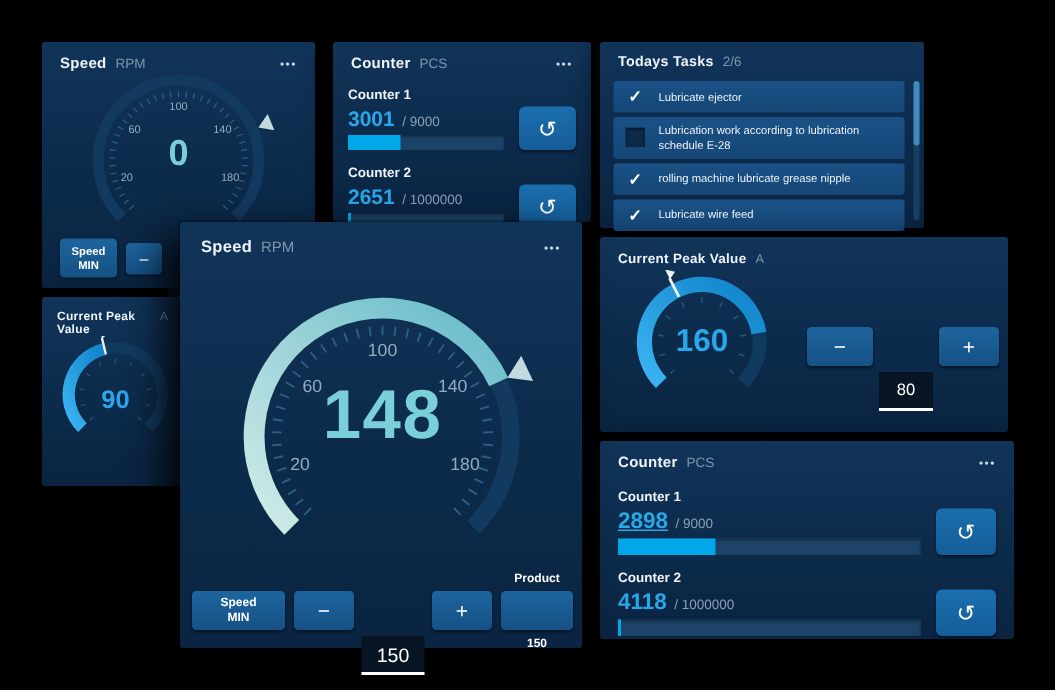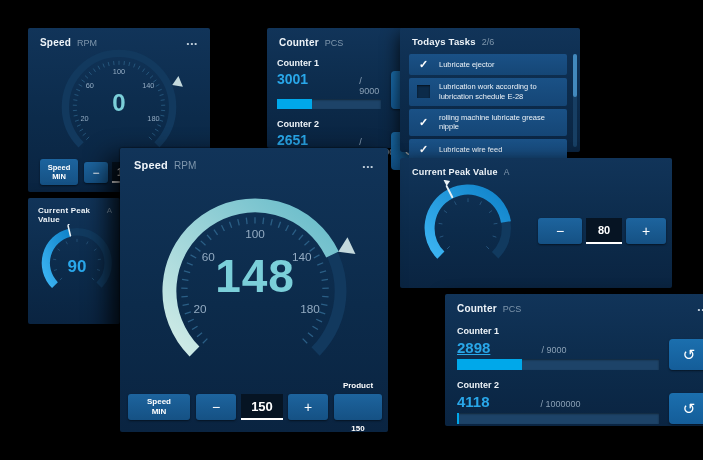--- a/index.html
+++ b/index.html
@@ -18,31 +18,31 @@
   .gauge-value{position:absolute;display:flex;align-items:center;justify-content:center;
                font-weight:bold;pointer-events:none;}
   .teal-val{color:#7bcfd9;}
   .blue-val{color:#2aa7ea;}
   .btn{position:absolute;display:flex;align-items:center;justify-content:center;
        background:linear-gradient(180deg,#1d649e,#155184);border-radius:3px;
        color:#fff;font-weight:bold;text-align:center;box-shadow:0 1px 2px rgba(0,0,0,.5);}
   .btn.two-line{flex-direction:column;font-size:8px;line-height:1.25;}
   .btn.sym{font-size:14px;font-weight:normal;}
   .field{position:absolute;display:flex;align-items:center;justify-content:center;
-         background:#061423;color:#fff;font-weight:bold;font-size:12px;
-         border-bottom:2px solid #fff;box-sizing:border-box;}
+         background:#061423;color:#fff;font-weight:normal;font-size:12px;
+         border-bottom:2px solid #fff;box-sizing:border-box;margin-top:30px;}
   .field.left-text{justify-content:flex-start;padding-left:5px;}
   
-  .counter-card{padding:0;margin-left:45px;}
+  .counter-card{padding:0;}
   .counter-body{position:absolute;left:10px;right:10px;top:30px;}
   .counter-block{margin-bottom:10px;}
   .counter-label{color:#edf3f8;font-weight:bold;font-size:9px;margin-bottom:3px;}
   .counter-main{display:flex;gap:10px;align-items:stretch;}
   .counter-col{flex:1;min-width:0;}
-  .counter-value-line{display:flex;align-items:baseline;gap:46px;}
+  .counter-value-line{display:flex;align-items:baseline;}
   .counter-value{color:#29a7e9;font-weight:bold;font-size:14px;}
   .counter-total{color:#8aa0b5;font-size:9px;margin-left:5px;}
   .progress-track{height:10px;background:#1d4368;margin-top:3px;position:relative;
                   box-shadow:inset 0 1px 2px rgba(0,0,0,.45);}
   .progress-fill{position:absolute;left:0;top:0;bottom:0;background:#00a8ea;min-width:2px;}
   .reset-btn{width:38px;display:flex;align-items:center;justify-content:center;
              background:linear-gradient(180deg,#1b6fae,#145d99);border-radius:4px;
              color:#fff;font-size:15px;box-shadow:0 1px 2px rgba(0,0,0,.5);}
   
   .tasks-body{position:absolute;left:9px;right:13px;top:26px;}
@@ -166,21 +166,21 @@
           <div class="progress-track">
             <div class="progress-fill" style="width: 0.4%;"></div>
           </div>
         </div>
         <div class="reset-btn">↺</div>
       </div>
     </div>
   </div>
 </div>
 
-<div class="card" id="card-tasks" style="left:400px;top:28px;width:180px;height:124px;z-index:1;">
+<div class="card" id="card-tasks" style="left:400px;top:28px;width:216px;height:124px;z-index:1;">
   <div class="card-header" style="padding-top:8px;">
     <span class="title" style="font-size:9.5px;">Todays Tasks</span>
     <span class="unit">2/6</span>
   </div>
   <div class="tasks-body">
     <div class="task-row">
       <span class="checkbox checked">✓</span>
       <span class="task-label">Lubricate ejector</span>
     </div>
     <div class="task-row">
@@ -336,20 +336,21 @@
         <line x1="124.51548698593552" y1="51.88564769382813" x2="128.1474109838519" y2="44.75759550032119" stroke="#27567d" stroke-width="2"></line>
         <line x1="143.68691769624715" y1="68.25959637620645" x2="150.15905365124672" y2="63.55731435786665" stroke="#27567d" stroke-width="2"></line>
         <line x1="153.33517039213743" y1="91.55253888782752" x2="161.23667711689853" y2="90.30106316750567" stroke="#27567d" stroke-width="2"></line>
         <line x1="151.3570518799383" y1="116.68691769624715" x2="158.96550401029953" y2="119.15905365124672" stroke="#27567d" stroke-width="2"></line>
         <line x1="138.18376618407362" y1="138.18376618407353" x2="143.840620433566" y2="143.8406204335659" stroke="#27567d" stroke-width="2"></line>
         <path d="M 43.43 156.57 A 80 80 0 1 1 179.02 87.49" fill="none" stroke="url(#gg3)" stroke-width="21"></path>
         <line x1="67.31268401875262" y1="35.847530258437516" x2="55.508931025524404" y2="12.681360629539952" stroke="#e9f1f5" stroke-width="4" stroke-linecap="round"></line>
         <polygon points="55.508931025524404,12.681360629539952 48.6990735294312,-0.683737233285564 62.586059793159166,2.3414259872747296" fill="#e9f1f5"></polygon>
       </svg>
     </div>
+  <div class="gauge-value blue-val" style="left:20px;top:22px;width:96px;height:96px;font-size:21px;">160</div>
   <div class="btn sym" style="left:138px;top:60px;width:44px;height:26px;">−</div>
   <div class="field" style="left:186px;top:60px;width:36px;height:26px;font-size:11px;">80</div>
   <div class="btn sym" style="left:226px;top:60px;width:40px;height:26px;">+</div>
 </div>
 
 <div class="card counter-card" id="card-counter-bottom" style="left:400px;top:294px;width:276px;height:132px;z-index:1;">
   <div class="card-header">
     <span class="title">Counter</span>
     <span class="unit">PCS</span>
     <span class="menu">•••</span>

